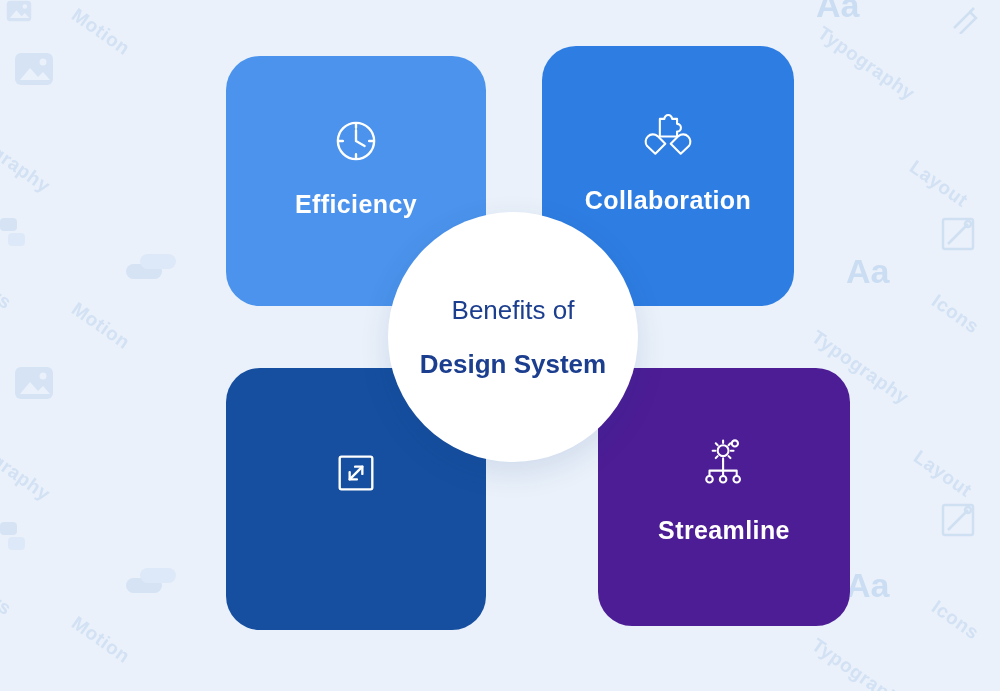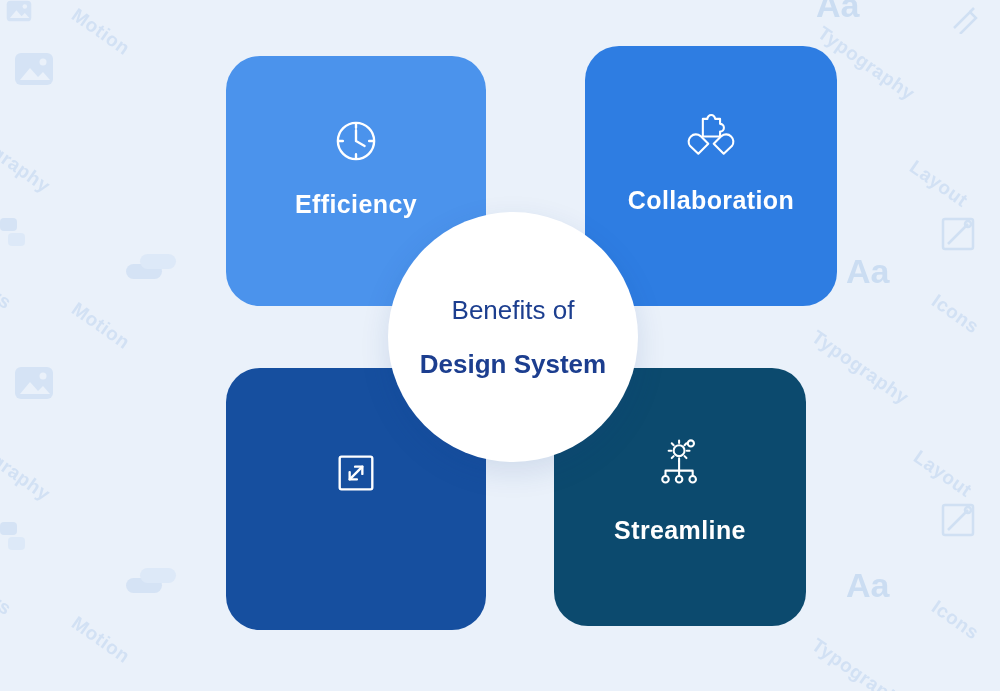--- a/index.html
+++ b/index.html
@@ -18,21 +18,21 @@
   .wm-icon{position:absolute;}
   .wm-icon svg{display:block;}
   
   .card{
     position:absolute;border-radius:34px;color:#fff;box-sizing:border-box;
     display:flex;flex-direction:column;align-items:center;
   }
   .card svg.card-icon{width:58px;height:58px;flex:0 0 auto;}
   .card-label{font-size:25px;font-weight:600;letter-spacing:.4px;margin-top:20px;}
   .card-tl{left:226px;top:56px;width:260px;height:250px;padding-top:56px;}
-  .card-tr{left:585px;top:46px;width:252px;height:260px;padding-top:62px;}
+  .card-tr{left:542px;top:46px;width:252px;height:260px;padding-top:62px;}
   .card-bl{left:226px;top:368px;width:260px;height:262px;padding-top:76px;}
   .card-br{left:554px;top:368px;width:252px;height:258px;padding-top:70px;}
   
   .center{
     position:absolute;left:388px;top:212px;width:250px;height:250px;
     border-radius:50%;background:#ffffff;
     box-shadow:0 10px 30px rgba(20,60,130,.12);
     display:flex;flex-direction:column;align-items:center;justify-content:center;
     color:#1c3e8f;text-align:center;
   }
@@ -150,21 +150,21 @@
 
   <div class="card card-bl" style="background-color: rgb(22, 79, 159);">
     <svg class="card-icon" viewBox="0 0 64 64" fill="none" stroke="#ffffff" stroke-width="2.6" stroke-linecap="round" stroke-linejoin="round">      
         <rect x="14" y="14" width="36" height="36" rx="2"></rect>
       <path d="M25 39 L39 25"></path>
       <path d="M31 25 h8 v8"></path>
       <path d="M25 31 v8 h8"></path>
     </svg>
   </div>
 
-  <div class="card card-br" style="background-color: #0c4a6e;">
+  <div class="card card-br" style="background-color: #4c1d95; margin-left: 44px;">
     <svg class="card-icon" viewBox="0 0 64 64" fill="none" stroke="#ffffff" stroke-width="2.3" stroke-linecap="round" stroke-linejoin="round">
       <circle cx="31" cy="14" r="6"></circle>
       <path d="M39.5 14 H42.5 M37 20 l2.1 2.1 M31 22.5 V25.5 M25 20 l-2.1 2.1 M22.5 14 H19.5 M25 8 l-2.1 -2.1 M31 5.5 V2.8 M37 8 l2.1 -2.1"></path>
       <circle cx="44" cy="6" r="3.4"></circle>
       <path d="M31 25.5 V36 M16 36 H46 M16 36 V41.5 M31 36 V41.5 M46 36 V41.5"></path>
       <circle cx="16" cy="45.5" r="3.6"></circle>
       <circle cx="31" cy="45.5" r="3.6"></circle>
       <circle cx="46" cy="45.5" r="3.6"></circle>
     </svg>
     <div class="card-label">Streamline</div>

